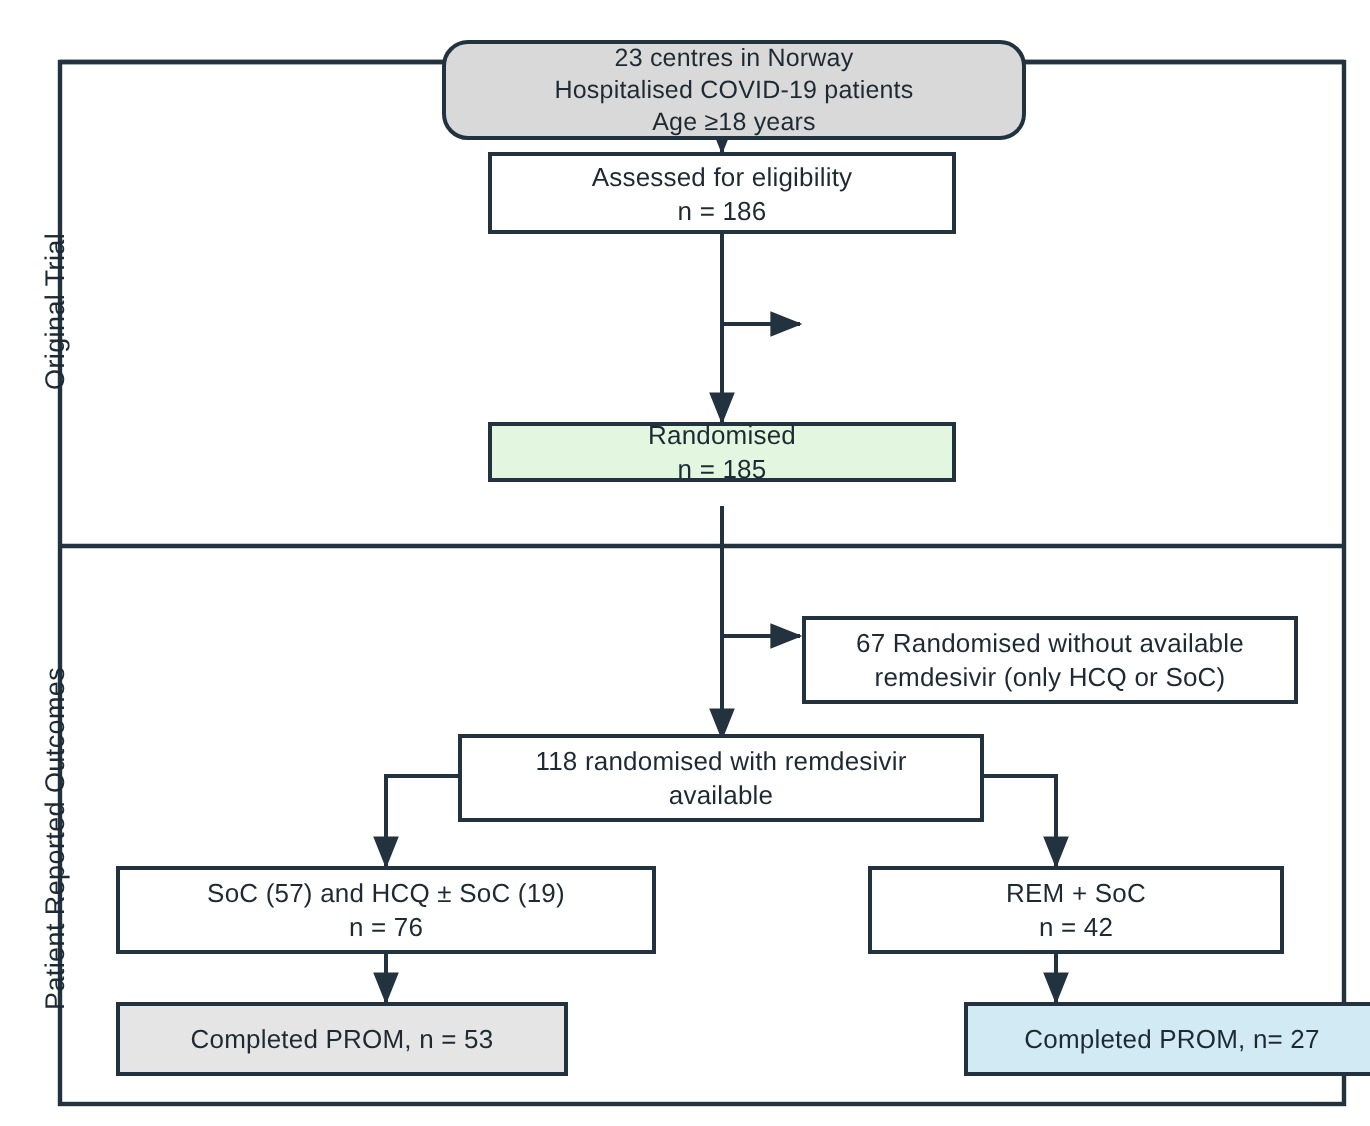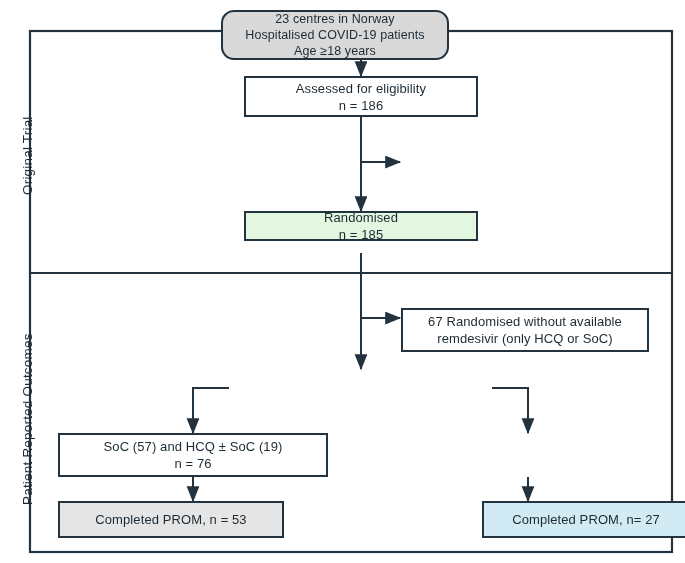--- a/index.html
+++ b/index.html
@@ -89,21 +89,21 @@
 
     <polyline points="492,388 528,388 528,433" fill="none" stroke="#22323e" stroke-width="2" marker-end="url(#arrowhead)"></polyline>
 
     <line x1="193" y1="477" x2="193" y2="501" stroke="#22323e" stroke-width="2" marker-end="url(#arrowhead)"></line>
     <line x1="528" y1="477" x2="528" y2="501" stroke="#22323e" stroke-width="2" marker-end="url(#arrowhead)"></line>
   </svg>
 
   <div class="vlabel" style="left:20px; top:195px; transform: rotate(-90deg);">Original Trial</div>
   <div class="vlabel" style="left:20px; top:505px; transform: rotate(-90deg);">Patient Reported Outcomes</div>
 
-  <div class="node node-rounded" style="left:221px; top:10px; width:228px; height:50px; background:#d9d9d9; font-size:12.5px; line-height:16px;">
+  <div class="node node-rounded" style="left:221px; top:20px; width:292px; height:50px; background:#d9d9d9; font-size:12.5px; line-height:16px;">
     <span class="line">23 centres in Norway</span>
     <span class="line">Hospitalised COVID-19 patients</span>
     <span class="line">Age ≥18 years</span>
   </div>
 
   <div class="node" style="left:244px; top:76px; width:234px; height:41px; background:#ffffff;justify-content:center;">
     <span class="line">Assessed for eligibility</span>
     <span class="line">n = 186</span>
   </div>
 
@@ -111,26 +111,34 @@
   <div class="node" style="left:244px; top:211px; width:234px; height:30px; background:#e3f7e0;">
     <span class="line">Randomised</span>
     <span class="line">n = 185</span>
   </div>
 
   <div class="node" style="left:401px; top:308px; width:248px; height:44px; background:#ffffff;">
     <span class="line">67 Randomised without available</span>
     <span class="line">remdesivir (only HCQ or SoC)</span>
   </div>
 
+  <div class="node" style="left:229px; top:367px; width:263px; height:44px; background:#ffffff;">
+    <span class="line">118 randomised with remdesivir</span>
+    <span class="line">available</span>
+  </div>
 
   <div class="node" style="left:58px; top:433px; width:270px; height:44px; background:#ffffff;">
     <span class="line">SoC (57) and HCQ ± SoC (19)</span>
     <span class="line">n = 76</span>
   </div>
 
+  <div class="node" style="left:434px; top:433px; width:208px; height:44px; background:#ffffff;">
+    <span class="line">REM + SoC</span>
+    <span class="line">n = 42</span>
+  </div>
 
   <div class="node" style="left:58px; top:501px; width:226px; height:37px; background:#e5e5e5;">
     <span class="line">Completed PROM, n = 53</span>
   </div>
 
   <div class="node" style="left:434px; top:501px; width:208px; height:37px; background:#d2eaf3;margin-left:48px;">
     <span class="line">Completed PROM, n= 27</span>
   </div>
 
 </div>

